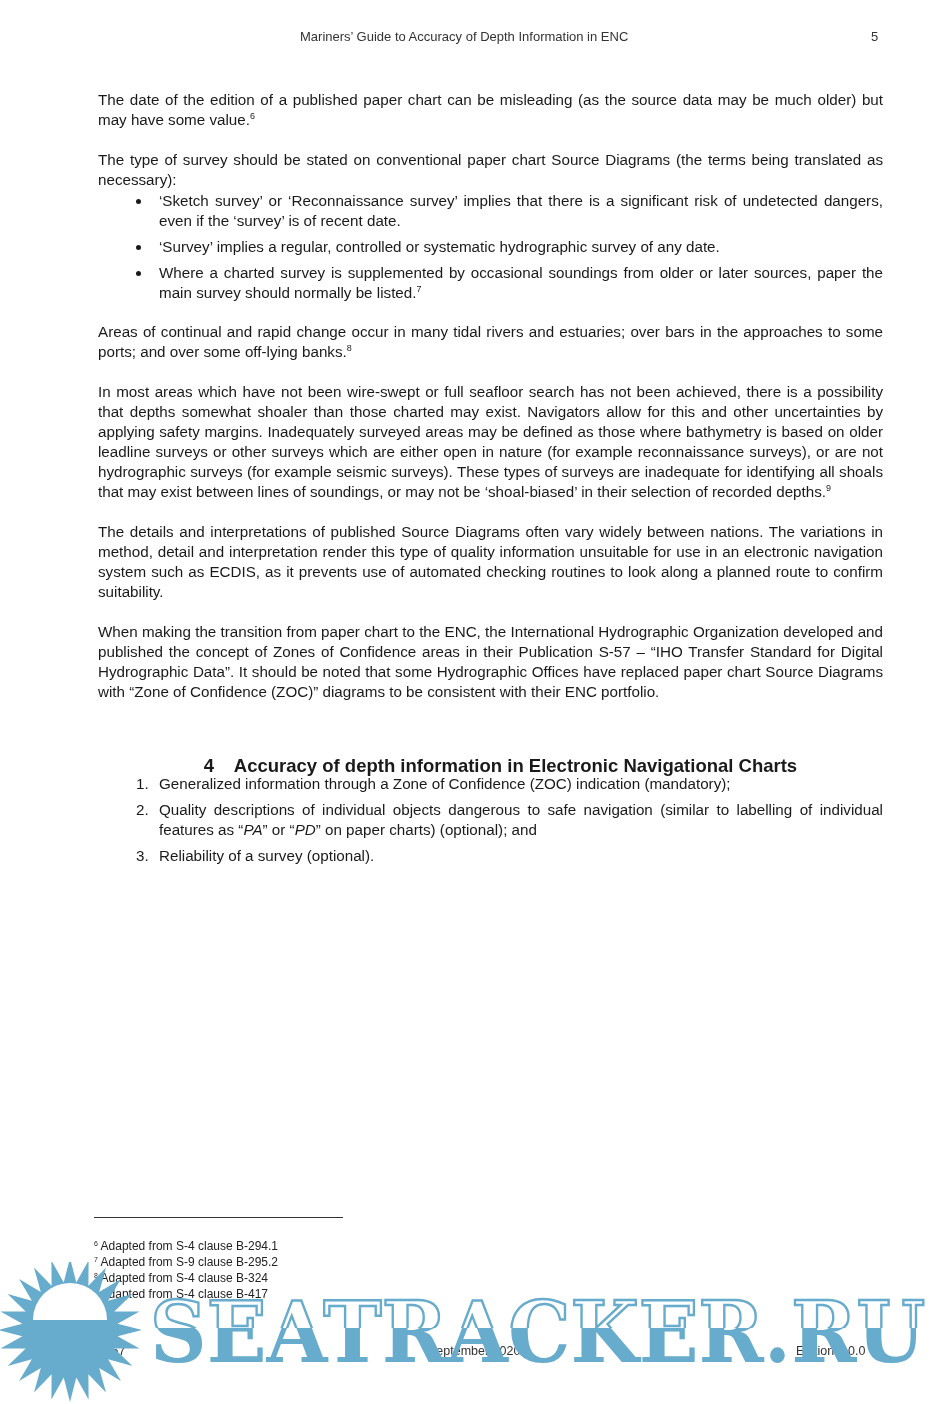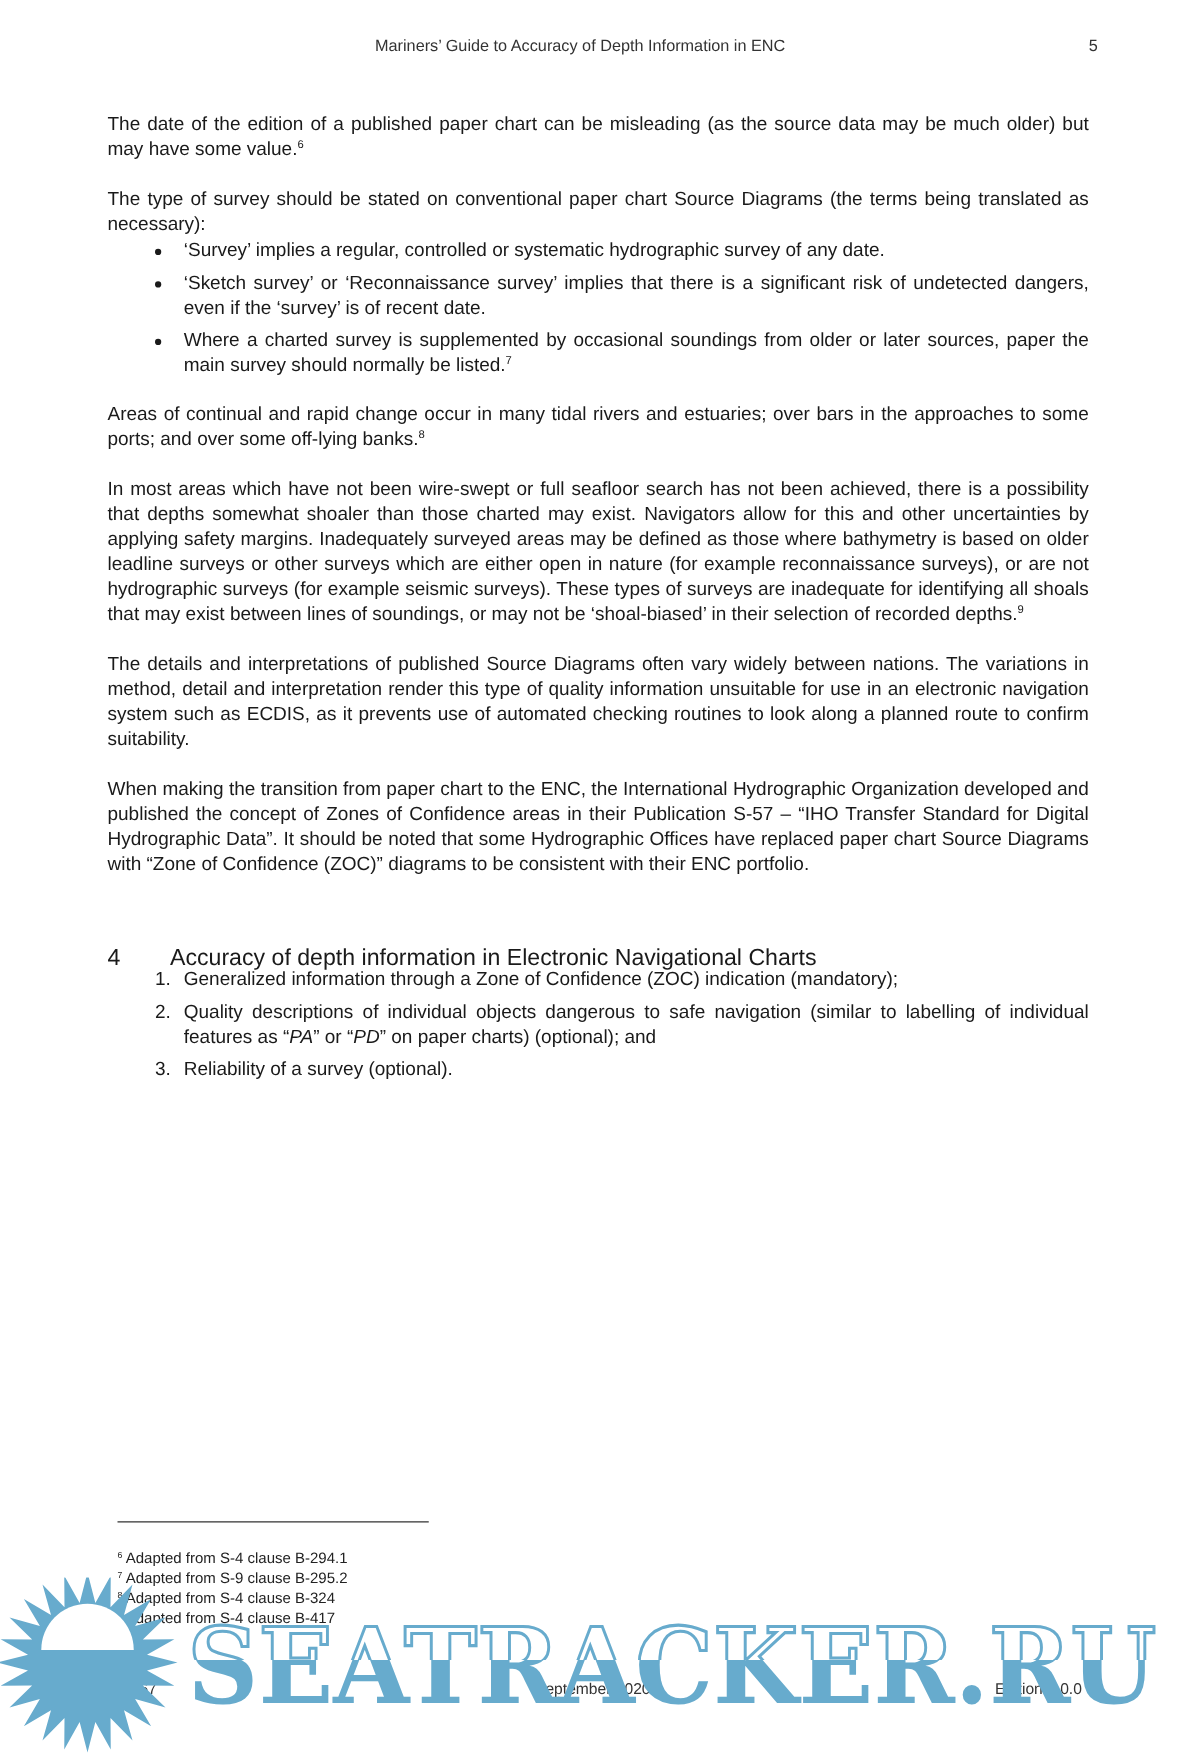--- a/index.html
+++ b/index.html
@@ -2,27 +2,27 @@
 <html><head>
 <meta charset="utf-8">
 <style>
   html, body { margin: 0; padding: 0; background: #ffffff; }
   body { width: 950px; height: 1404px; position: relative; overflow: hidden;
          font-family: "Liberation Sans", sans-serif; color: #1a1a1a; }
   .page { position: absolute; left: 0; top: 0; width: 950px; height: 1404px; }
   .running-head { position: absolute; top: 29px; left: 0; width: 950px; font-size: 13px; color: #333; }
   .running-head .title { position: absolute; left: 300px; }
   .running-head .pnum { position: absolute; left: 871px; }
-  .body { position: absolute; left: 86px; top: 90px; width: 785px; font-size: 15.2px; line-height: 20px; }
+  .body { position: absolute; left: 98px; top: 90px; width: 785px; font-size: 15.2px; line-height: 20px; }
   p { margin: 0 0 20px 0; text-align: justify; }
   sup { font-size: 9px; line-height: 0; vertical-align: 6px; }
   ul.bullets { list-style: none; margin: -19px 0 19px 0; padding: 0; }
   ul.bullets li { position: relative; padding-left: 61px; margin-bottom: 6px; text-align: justify; }
   ul.bullets li .dot { position: absolute; left: 38px; top: 8px; width: 5px; height: 5px; background: #1a1a1a; border-radius: 50%; }
-  .section-head { margin-top: 52px; margin-bottom: 14px; font-weight: normal; font-size: 18.5px; line-height: 24px; }
+  .section-head { margin-top: 52px; margin-bottom: 14px; font-weight: bold; font-size: 18.5px; line-height: 24px; text-align: center; }
   .section-head .num { display: inline-block; width: 50px; }
   ol.numbered { list-style: none; margin: -18px 0 20px 0; padding: 0; }
   ol.numbered li { position: relative; padding-left: 61px; margin-bottom: 6px; text-align: justify; }
   ol.numbered li .n { position: absolute; left: 38px; }
   .fn-rule { position: absolute; left: 94px; top: 1217px; width: 249px; height: 1px; background: #333; }
   .footnotes { position: absolute; left: 94px; top: 1238px; font-size: 12px; line-height: 16px; color: #222; }
   .footnotes sup { font-size: 7px; vertical-align: 4px; }
   .foot { position: absolute; top: 1344px; font-size: 12.5px; color: #333; }
   .watermark { position: absolute; left: 0; top: 1262px; width: 950px; height: 142px; pointer-events: none; }
 </style>
@@ -35,22 +35,22 @@
     <span class="title">Mariners’ Guide to Accuracy of Depth Information in ENC</span>
     <span class="pnum">5</span>
   </div>
 
   <div class="body">
     <p><span>The date of the edition of a published paper chart can be misleading (as the source data may be much older) but may have some value.</span><sup>6</sup></p>
 
     <p><span>The type of survey should be stated on conventional paper chart Source Diagrams (the terms being translated as necessary):</span></p>
 
     <ul class="bullets">
+      <li><span class="dot"></span><span>‘Sketch survey’ or ‘Reconnaissance survey’ implies that there is a significant risk of undetected dangers, even if the ‘survey’ is of recent date.</span></li>
       <li><span class="dot"></span><span>‘Survey’ implies a regular, controlled or systematic hydrographic survey of any date.</span></li>
-      <li><span class="dot"></span><span>‘Sketch survey’ or ‘Reconnaissance survey’ implies that there is a significant risk of undetected dangers, even if the ‘survey’ is of recent date.</span></li>
       <li><span class="dot"></span><span>Where a charted survey is supplemented by occasional soundings from older or later sources, paper the main survey should normally be listed.</span><sup>7</sup></li>
     </ul>
 
     <p><span>Areas of continual and rapid change occur in many tidal rivers and estuaries; over bars in the approaches to some ports; and over some off-lying banks.</span><sup>8</sup></p>
 
     <p><span>In most areas which have not been wire-swept or full seafloor search has not been achieved, there is a possibility that depths somewhat shoaler than those charted may exist.  Navigators allow for this and other uncertainties by applying safety margins.  Inadequately surveyed areas may be defined as those where bathymetry is based on older leadline surveys or other surveys which are either open in nature (for example reconnaissance surveys), or are not hydrographic surveys (for example seismic surveys). These types of surveys are inadequate for identifying all shoals that may exist between lines of soundings, or may not be ‘shoal-biased’ in their selection of recorded depths.</span><sup>9</sup></p>
 
     <p><span>The details and interpretations of published Source Diagrams often vary widely between nations.  The variations in method, detail and interpretation render this type of quality information unsuitable for use in an electronic navigation system such as ECDIS, as it prevents use of automated checking routines to look along a planned route to confirm suitability.</span></p>
 
     <p><span>When making the transition from paper chart to the ENC, the International Hydrographic Organization developed and published the concept of Zones of Confidence areas in their Publication S-57 – “IHO Transfer Standard for Digital Hydrographic Data”.  It should be noted that some Hydrographic Offices have replaced paper chart Source Diagrams with “Zone of Confidence (ZOC)” diagrams to be consistent with their ENC portfolio.</span></p>

